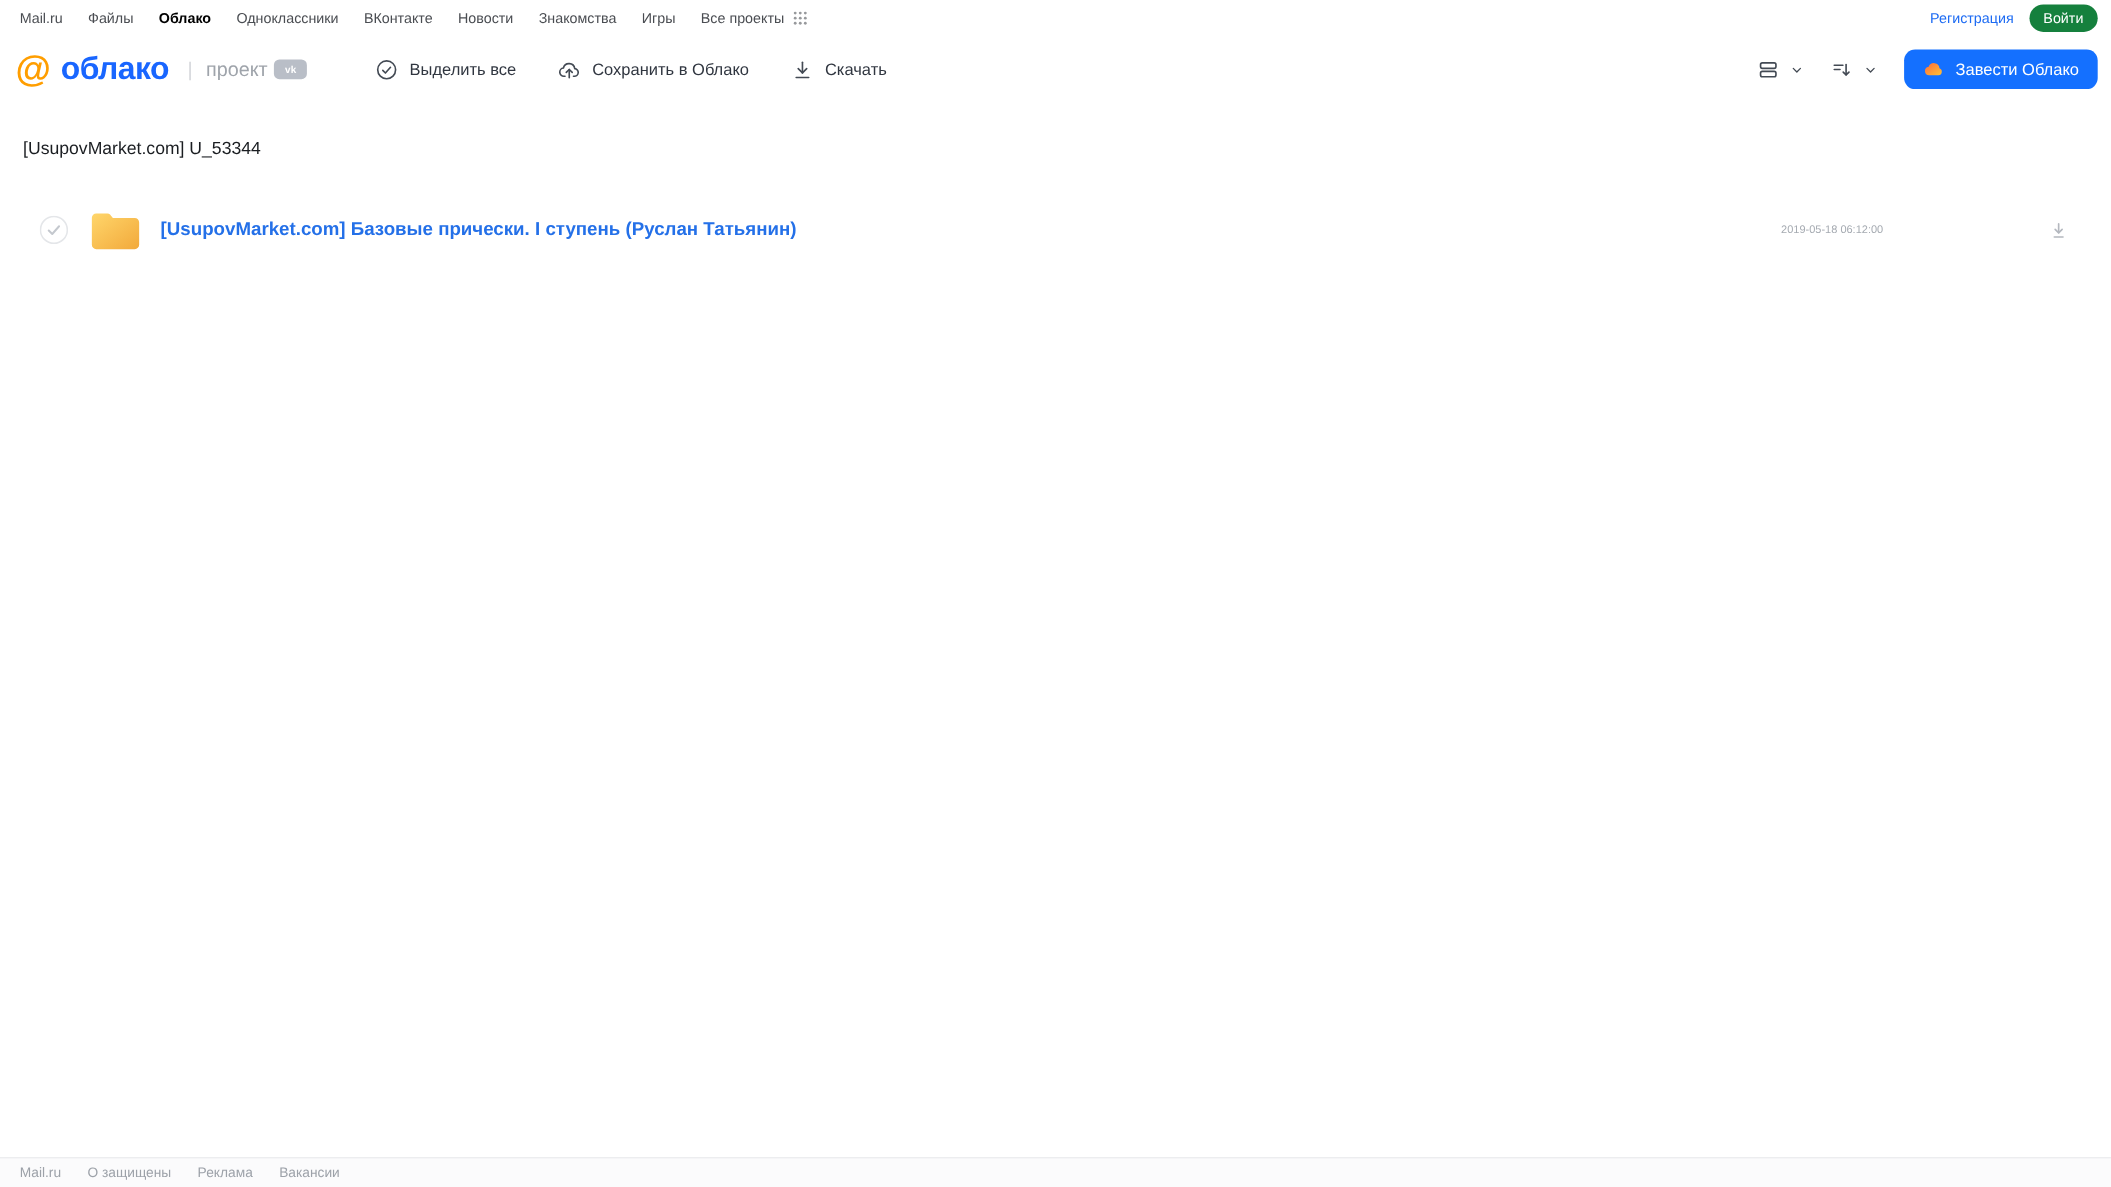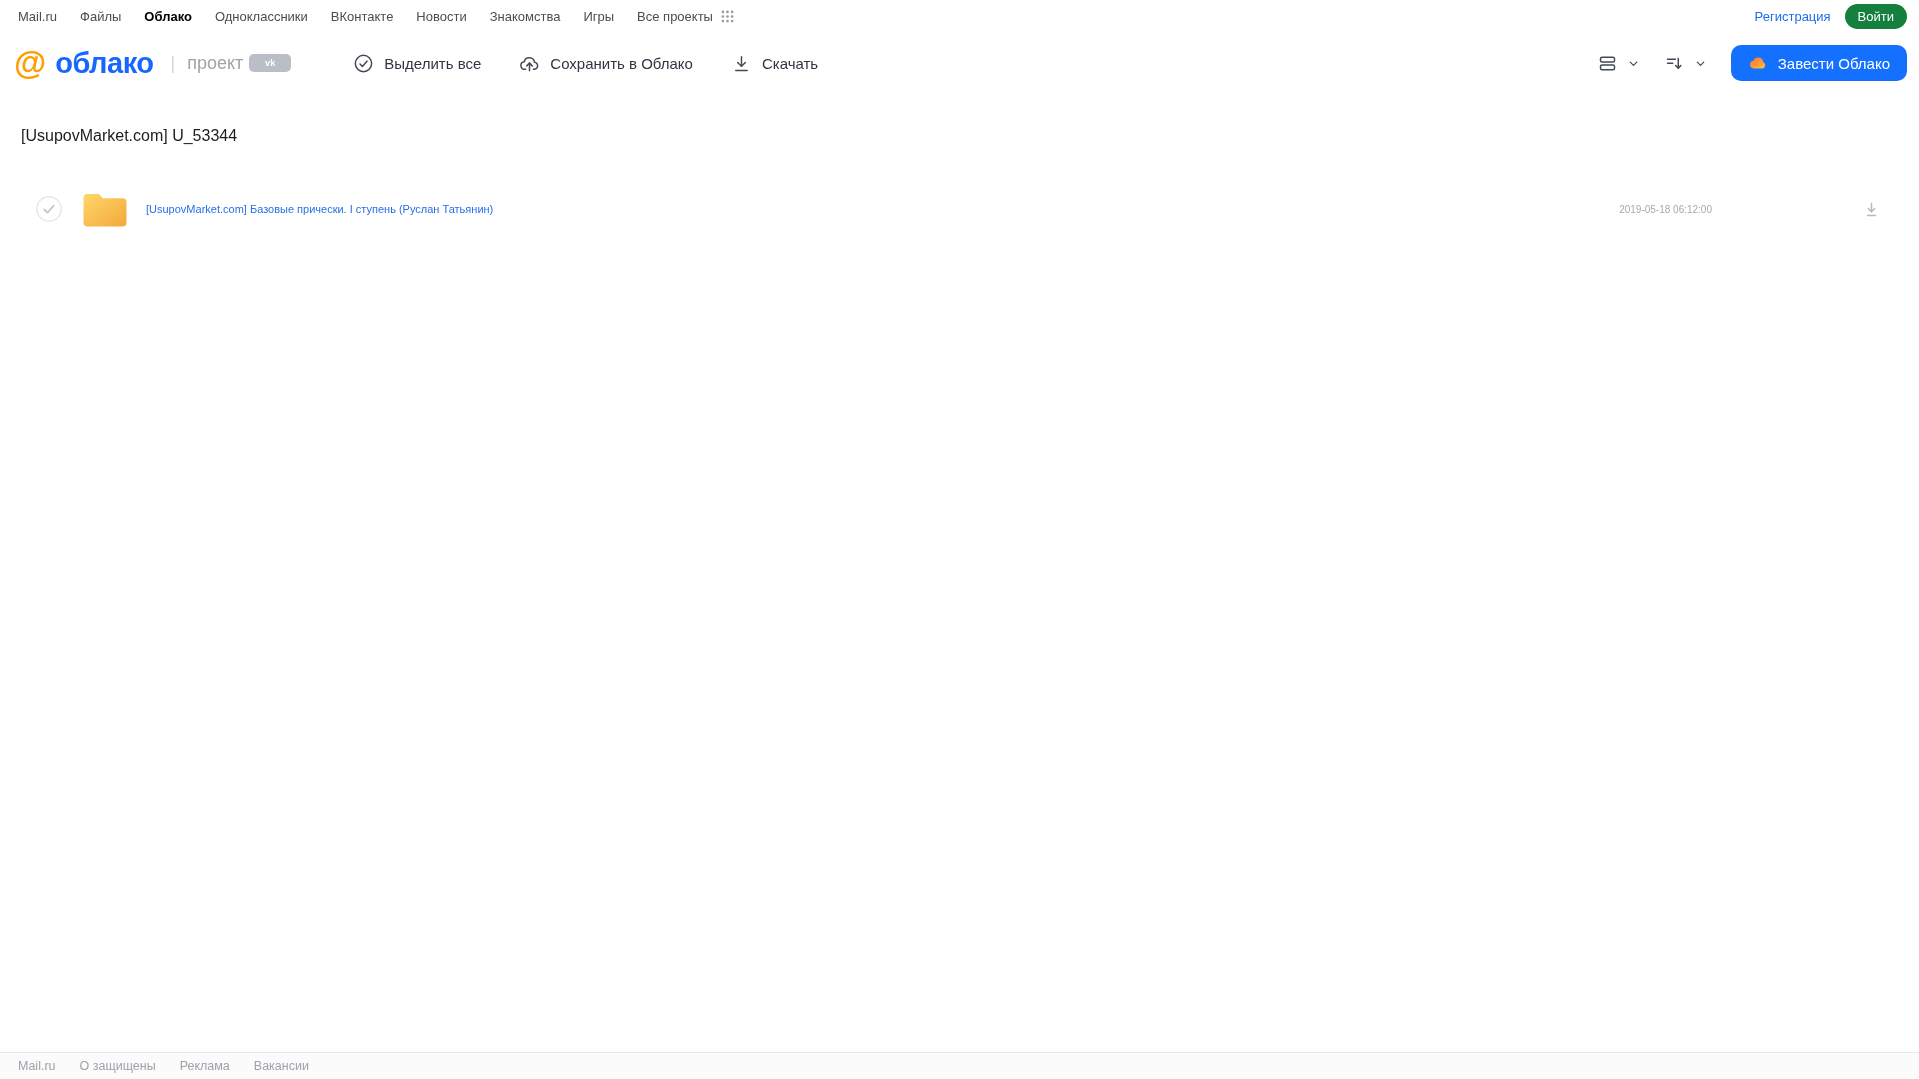--- a/index.html
+++ b/index.html
@@ -31,21 +31,21 @@
   .header { height:60px; display:flex; align-items:center; padding:0 12px 0 14px; }
   .logo { display:flex; align-items:center; gap:9px; }
   .logo-at {
     color:#ff9e00; font-size:33px; font-weight:bold; line-height:1;
     transform:translateY(-1px);
   }
   .logo-word { color:#1966ff; font-size:29px; font-weight:bold; letter-spacing:-0.5px; }
   .logo-divider { color:#d5d7db; font-size:18px; margin:0 3px 0 8px; font-weight:300; }
   .logo-project { color:#9fa4ab; font-size:18px; display:flex; align-items:center; gap:6px; }
   .vk-badge {
-    width:42px; height:18px; background:#b9bec7; border-radius:5px;
+    width:30px; height:18px; background:#b9bec7; border-radius:5px;
     color:#fff; font-size:9px; font-weight:bold; display:flex;
     align-items:center; justify-content:center; letter-spacing:.3px;
   }
 
   .toolbar { display:flex; align-items:center; gap:38px; margin-left:62px; }
   .toolbar-btn {
     display:flex; align-items:center; gap:10px; background:none; border:none;
     font-size:15px; color:#303640; cursor:pointer; white-space:nowrap;
     font-family:"Liberation Sans", sans-serif;
   }
@@ -66,22 +66,22 @@
   .page-title { font-size:16px; font-weight:400; color:#1a1d21; margin:34px 0 0 21px; }
 
   .file-list { margin-top:36px; }
   .file-row {
     display:flex; align-items:center; height:56px;
     padding:0 38px 0 36px; cursor:pointer;
   }
   .row-checkbox { flex:0 0 auto; display:flex; cursor:pointer; }
   .folder-wrap { margin-left:20px; flex:0 0 auto; display:flex; }
   .file-name {
-    margin-left:18px; font-size:11px; color:#2470e8; white-space:nowrap;
-    overflow:hidden; text-overflow:ellipsis;
+    margin-left:18px; font-size:17px; color:#2470e8; white-space:nowrap;
+    overflow:hidden; text-overflow:ellipsis;font-weight:bold;
   }
   .row-spacer { flex:1 1 auto; }
   .file-date { font-size:10px; color:#a5aab1; white-space:nowrap; }
   .row-download {
     margin-left:150px; background:none; border:none; cursor:pointer;
     display:flex; padding:0;
   }
 
   
   .footer {

